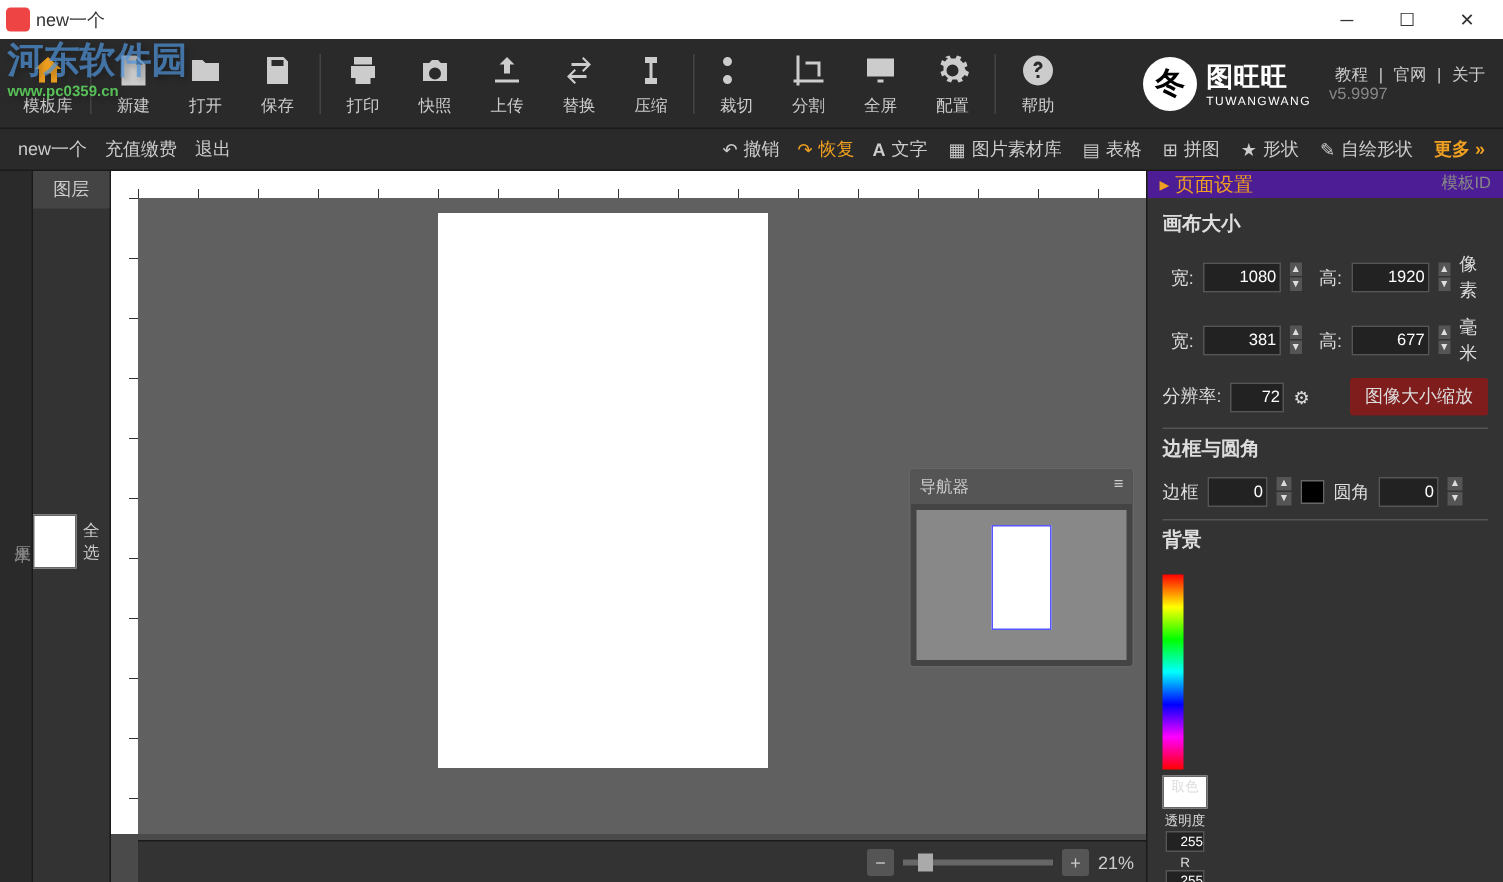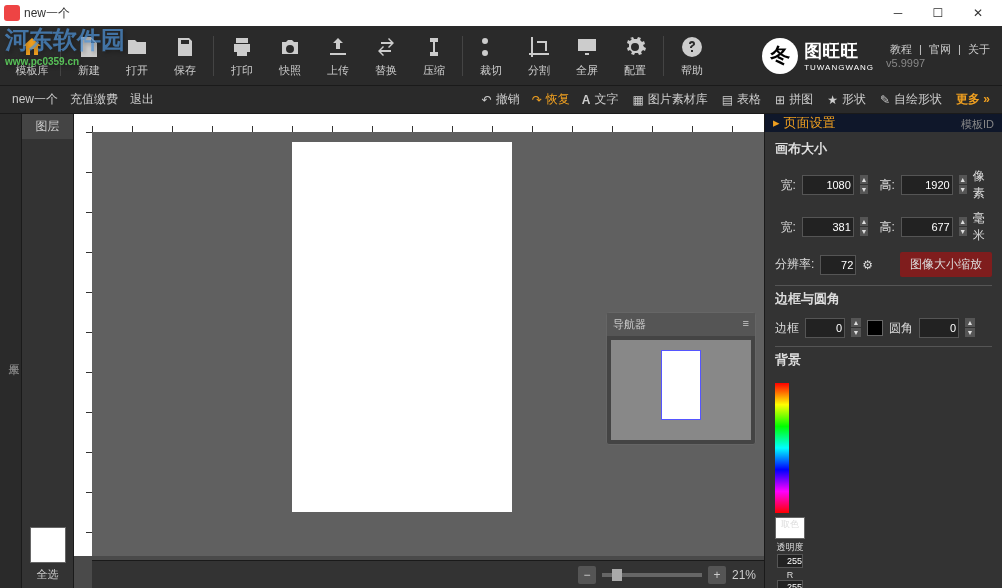--- a/index.html
+++ b/index.html
@@ -28,41 +28,41 @@
 .subbar .left { display: flex; gap: 12px; }
 .subbar .left span { cursor: pointer; }
 .subbar .mid { margin-left: auto; margin-right: 12px; display: flex; gap: 12px; }
 .subbar .sbtn { display: flex; align-items: center; gap: 4px; cursor: pointer; }
 .subbar .right { display: flex; gap: 14px; }
 .subbar .more { color: #f0a020; font-weight: bold; cursor: pointer; }
 .main { display: flex; height: 474px; }
 .left-vtab { width: 22px; background: #2a2a2a; writing-mode: vertical-rl; text-align: center; padding-top: 8px; font-size: 11px; color: #888; border-right: 1px solid #1a1a1a; }
 .layers-panel { width: 52px; background: #333; display: flex; flex-direction: column; border-right: 1px solid #1a1a1a; }
 .layers-panel .hdr { background: #444; padding: 4px; text-align: center; font-size: 12px; }
-.layers-panel .body { flex: 1; display: flex; flex-direction: column; justify-content: flex-end; align-items: center; padding-bottom: 6px; gap: 4px; }
+.layers-panel .body { flex: 1; display: flex; flex-direction: row; justify-content: flex-end; align-items: center; padding-bottom: 6px; gap: 4px; }
 .layers-panel .thumb { width: 36px; height: 36px; background: #fff; border: 1px solid #666; }
 .layers-panel .sel { font-size: 11px; cursor: pointer; }
 .canvas-area { flex: 1; display: flex; flex-direction: column; background: #4a4a4a; position: relative; }
 .ruler-corner { position: absolute; top: 0; left: 0; width: 18px; height: 18px; background: #fff; font-size: 9px; color: #333; z-index: 2; }
 .ruler-h { position: absolute; top: 0; left: 18px; right: 0; height: 18px; background: #fff; z-index: 1; }
 .ruler-v { position: absolute; top: 18px; left: 0; width: 18px; bottom: 32px; background: #fff; z-index: 1; }
 .ruler-h::after, .ruler-v::after { content:''; position:absolute; background: repeating-linear-gradient(to right, #333 0, #333 1px, transparent 1px, transparent 40px); width:100%; height:6px; bottom:0; }
 .ruler-v::after { background: repeating-linear-gradient(to bottom, #333 0, #333 1px, transparent 1px, transparent 40px); width:6px; height:100%; right:0; bottom:auto; }
 .canvas-scroll { position: absolute; top: 18px; left: 18px; right: 0; bottom: 32px; overflow: hidden; background: #606060; }
 .canvas-page { position: absolute; top: 10px; left: 200px; width: 220px; height: 370px; background: #fff; }
 .navigator { position: absolute; right: 8px; top: 180px; width: 150px; background: #444; border: 1px solid #666; border-radius: 3px; z-index: 5; }
 .navigator .nhdr { padding: 4px 6px; font-size: 11px; display: flex; justify-content: space-between; background: #555; }
 .navigator .nbody { height: 100px; background: #888; position: relative; margin: 4px; }
 .navigator .npage { position: absolute; top: 10px; left: 50px; width: 40px; height: 70px; background: #fff; border: 1px solid #55f; }
 .zoom-bar { position: absolute; bottom: 0; left: 18px; right: 0; height: 28px; background: #333; display: flex; align-items: center; justify-content: flex-end; padding: 0 8px; gap: 6px; border-top: 1px solid #1a1a1a; }
 .zoom-bar .zbtn { width: 18px; height: 18px; background: #555; display: flex; align-items: center; justify-content: center; cursor: pointer; border-radius: 2px; }
 .zoom-bar .slider { width: 100px; height: 4px; background: #666; position: relative; }
 .zoom-bar .slider .thumb { position: absolute; left: 10px; top: -4px; width: 10px; height: 12px; background: #aaa; }
 .right-panel { width: 238px; background: #333; border-left: 1px solid #1a1a1a; display: flex; flex-direction: column; overflow: hidden; }
-.rp-hdr { height: 44px; background: #0f172a; display: flex; align-items: flex-end; padding: 0 8px; font-size: 13px; color: #f0a020; justify-content: space-between; }
+.rp-hdr { height: 44px; background: #4c1d95; display: flex; align-items: flex-start; padding: 0 8px; font-size: 13px; color: #f0a020; justify-content: space-between; }
 .rp-hdr .tri { color: #f0a020; margin-right: 4px; }
 .rp-sec { padding: 8px 10px; color: #ddd; }
 .rp-sec-title { font-size: 13px; font-weight: bold; margin-bottom: 10px; }
 .rp-row { display: flex; align-items: center; gap: 6px; margin-bottom: 8px; font-size: 12px; }
 .rp-row .lbl { width: 26px; text-align: right; }
 .rp-row input { width: 52px; height: 20px; background: #222; border: 1px solid #555; color: #fff; text-align: right; padding: 0 2px; font-size: 11px; }
 .rp-row .spin { width: 10px; display: flex; flex-direction: column; }
 .rp-row .spin div { height: 9px; background: #555; font-size: 7px; text-align: center; line-height: 9px; cursor: pointer; margin-bottom:1px; }
 .rp-btn { padding: 4px 10px; background: #7f1d1d; cursor: pointer; font-size: 12px; border-radius: 2px; }
 .rp-divider { height: 1px; background: #555; margin: 4px 0; }

